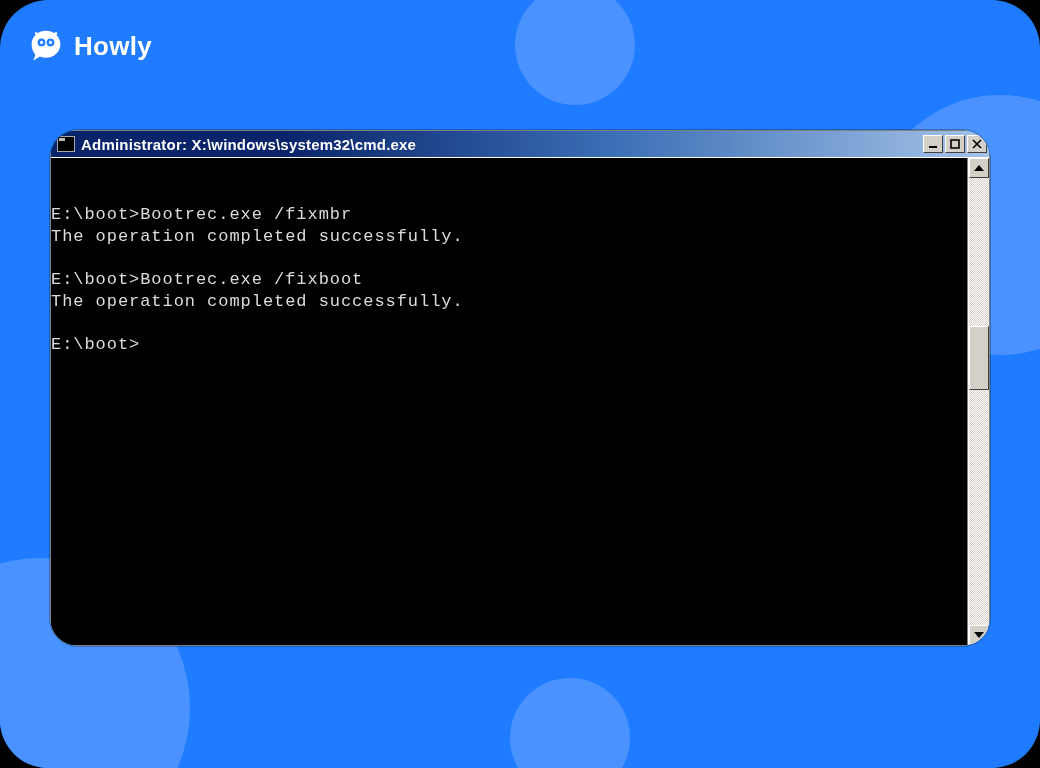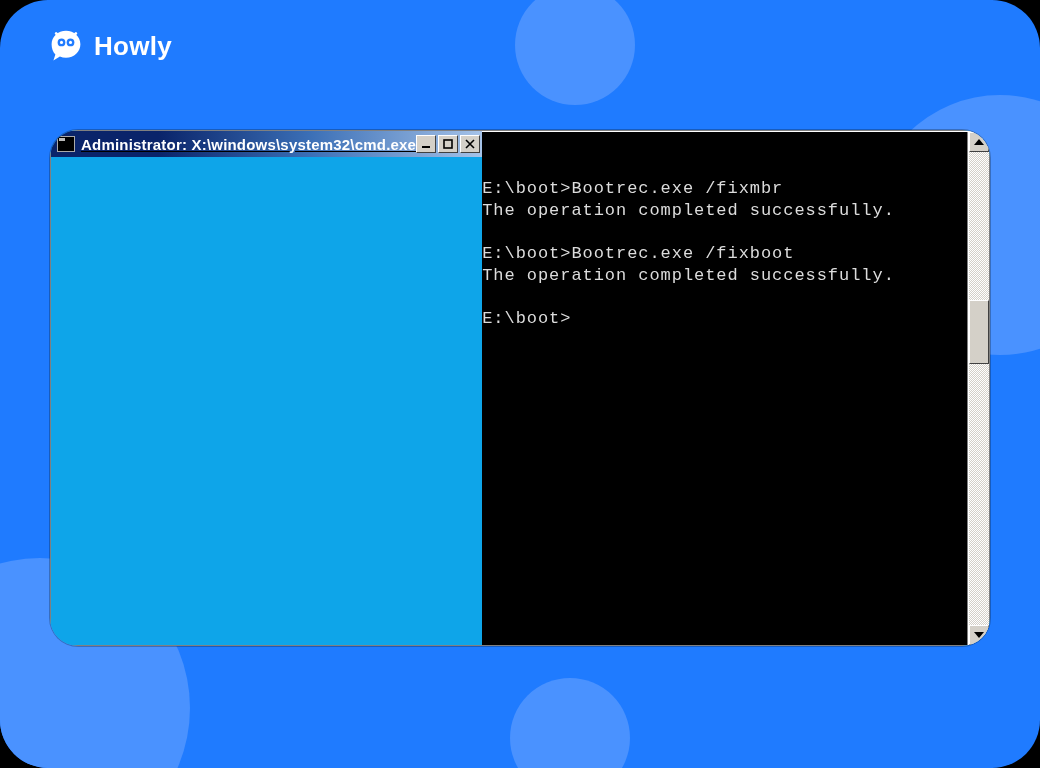--- a/index.html
+++ b/index.html
@@ -31,21 +31,21 @@
   }
   .bubble-top    { width: 120px; height: 120px; top: -15px;   left: 515px; }
   .bubble-right  { width: 260px; height: 260px; top: 95px;    right: -90px; }
   .bubble-left   { width: 300px; height: 300px; bottom: -90px; left: -110px; }
   .bubble-bottom { width: 120px; height: 120px; bottom: -30px; left: 510px; }
 
   
   .logo {
     position: absolute;
     top: 28px;
-    left: 48px;
+    left: 28px;
     display: flex;
     align-items: center;
     color: #fff;
     gap: 10px;
   }
   .logo svg { width: 36px; height: 36px; display: block; }
   .logo-text {
     font-size: 26px;
     font-weight: 700;
     letter-spacing: .3px;
@@ -63,24 +63,23 @@
     box-shadow: 0 0 0 1px rgba(0,0,0,.25);
   }
 
   
   .win {
     position: relative;
     width: 100%;
     height: 100%;
     background: #0ea5e9;           
     display: flex;
-    flex-direction: row;
+    flex-direction: column;
     border: 1px solid #808080;
     box-sizing: border-box;
-    text-decoration: underline;
   }
 
   
   .titlebar {
     height: 26px;
     background: linear-gradient(90deg, #0a246a 0%, #0a246a 25%, #3b6fb6 60%, #a6c3e8 100%);
     display: flex;
     align-items: center;
     color: #fff;
     font-size: 15px;

